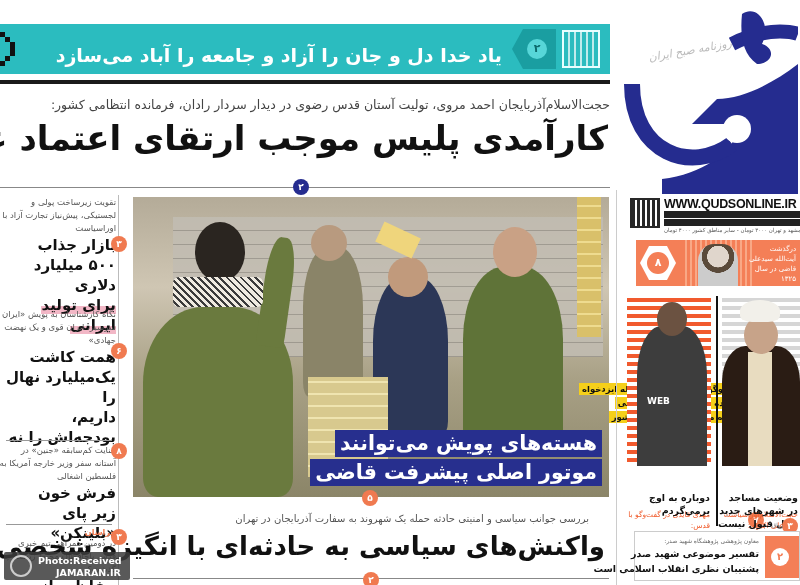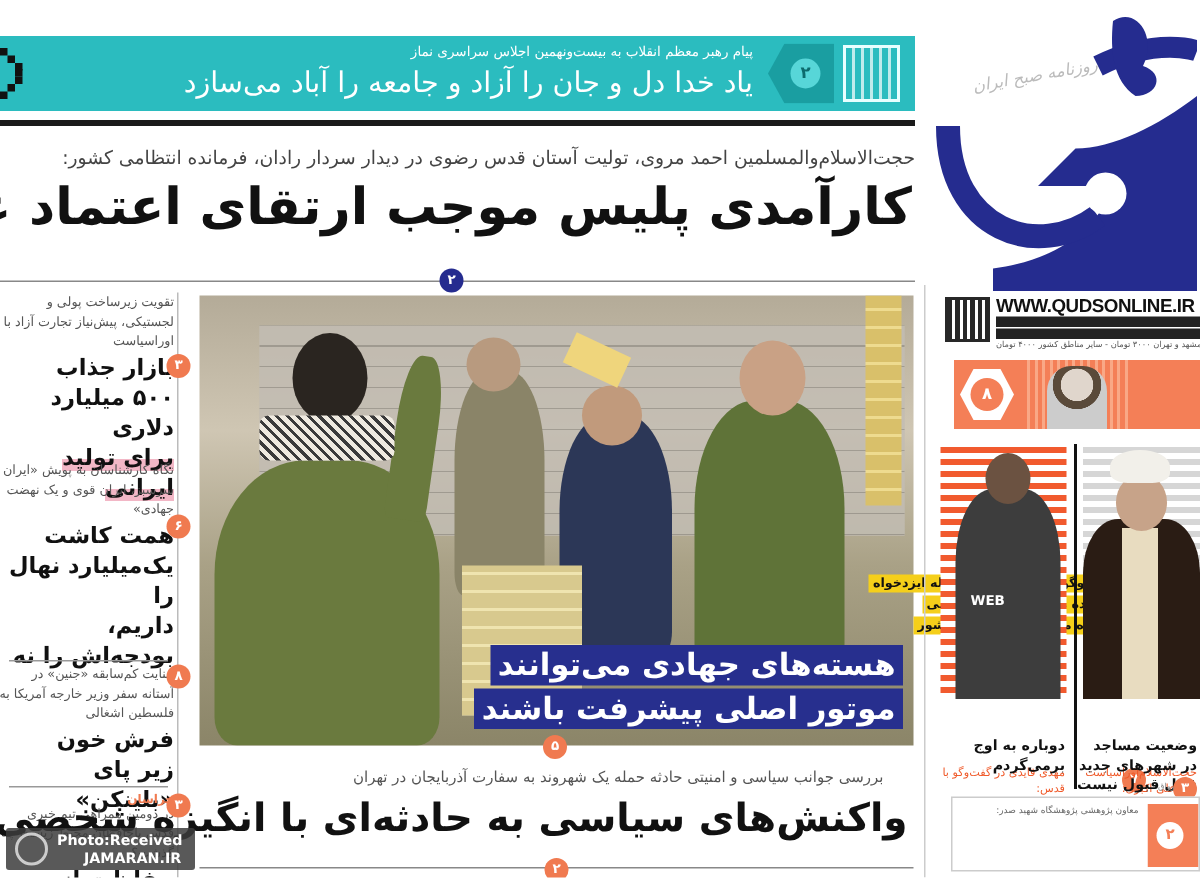--- a/index.html
+++ b/index.html
@@ -7,21 +7,21 @@
   body { font-family: "DejaVu Sans", sans-serif; direction: rtl; position: relative; color: #111; }
 
   
   .top-banner { position: absolute; left: 0; top: 24px; width: 610px; height: 50px; background: #2bbcbf; }
   .top-banner .pixel-left { position: absolute; left: 0; top: 8px; width: 14px; height: 34px; }
   .top-banner .pixel-left span { position: absolute; background: #111; width: 5px; height: 5px; }
   .banner-kufic { position: absolute; right: 10px; top: 6px; width: 38px; height: 38px; border: 2px solid #e8ffff; background: repeating-linear-gradient(90deg, transparent 0 4px, rgba(255,255,255,0.7) 4px 6px); }
   .banner-hex { position: absolute; right: 54px; top: 5px; width: 44px; height: 40px; background: #1a9ea1; clip-path: polygon(25% 0, 100% 0, 100% 100%, 25% 100%, 0 50%); }
   .banner-hex .num { position: absolute; right: 9px; top: 10px; width: 20px; height: 20px; border-radius: 50%; background: #57d6d8; color: #0d6b6d; font-size: 11px; text-align: center; line-height: 20px; font-weight: bold; }
   .banner-sub { position: absolute; right: 108px; top: 6px; font-size: 9px; color: #ffffff; white-space: nowrap; }
-  .banner-title { position: absolute; right: 108px; top: 20px; font-size: 19px; color: #ffffff; font-weight: normal; white-space: nowrap; }
+  .banner-title { position: absolute; right: 108px; top: 20px; font-size: 19px; color: #ffffff; font-weight: bold; white-space: nowrap; }
 
   .rule-thick { position: absolute; left: 0; top: 80px; width: 610px; height: 4px; background: #1a1a1a; }
 
   
   .logo { position: absolute; left: 622px; top: 4px; width: 176px; height: 190px; }
   .logo svg { width: 100%; height: 100%; }
   .logo-tag { position: absolute; left: 648px; top: 44px; font-size: 11px; color: #bbb; font-family: "DejaVu Serif", serif; font-style: italic; transform: rotate(-10deg); }
 
   
   .kicker-1 { position: absolute; right: 190px; top: 97px; font-size: 12.5px; color: #444; white-space: nowrap; }
@@ -124,37 +124,36 @@
     <span style="left:5px;top:5px"></span>
       <span style="left:5px;top:24px"></span>
     <span style="left:10px;top:10px"></span>
       <span style="left:10px;top:19px"></span>
     <span style="left:10px;top:14px"></span>
   </div>
   <div class="banner-kufic"></div>
   <div class="banner-hex">
     <div class="num">۲</div>
   </div>
-  <div class="banner-sub">پیام رهبر معظم انقلاب به بیست‌ونهمین اجلاس سراسری نماز</div>
   <div class="banner-title">یاد خدا دل و جان را آزاد و جامعه را آباد می‌سازد</div>
 </div>
 <div class="rule-thick"></div>
 
 <div class="logo">
   <svg viewBox="0 0 176 190">
     <path d="M40 190 L176 190 L176 60 C150 80 120 95 95 95 L70 120 L120 120 C110 150 80 170 40 175 Z" fill="#252c8f"></path>
     <path d="M10 80 C10 150 70 170 110 140" stroke="#252c8f" stroke-width="16" fill="none"></path>
     <path d="M110 40 C150 20 176 30 176 30" stroke="#252c8f" stroke-width="14" fill="none"></path>
     <path d="M120 10 C135 0 150 20 140 40 C155 45 150 60 135 60 C120 50 118 30 120 10 Z" fill="#252c8f"></path>
     <circle cx="115" cy="125" r="14" fill="#ffffff"></circle>
   </svg>
 </div>
 <div class="logo-tag">روزنامه صبح ایران</div>
 
-<div class="kicker-1">حجت‌الاسلام‌والمسلمین احمد مروی، تولیت آستان قدس رضوی در دیدار سردار رادان، فرمانده انتظامی کشور:</div>
+<div class="kicker-1">حجت‌الاسلام‌آذربایجان احمد مروی، تولیت آستان قدس رضوی در دیدار سردار رادان، فرمانده انتظامی کشور:</div>
 <div class="headline-1">کارآمدی پلیس موجب ارتقای اعتماد عمومی است</div>
 <div class="rule-thin-1"></div>
 <div class="page-dot dot-navy" style="left:293px;top:179px">۲</div>
 
 <div class="left-col">
   <div class="lc-block" style="top:4px">
     <div class="lc-intro">تقویت زیرساخت پولی و لجستیکی، پیش‌نیاز تجارت آزاد با اوراسیاست</div>
     <div class="lc-head">بازار جذاب</div>
     <div class="lc-head">۵۰۰ میلیارد دلاری</div>
     <div class="lc-head"><span class="highlight">برای تولید ایرانی</span></div>
@@ -200,22 +199,22 @@
   <div class="person p1-head"></div>
   <div class="person p1-scarf"></div>
   <div class="brick-fly"></div>
 </div>
 <div class="interview-portrait"></div>
 <div class="interview-box" style="right:54px">
   <span class="interview-line">گفت‌وگوی تفصیلی با روح‌الله ایزدخواه</span>
   <span class="interview-line">نماینده مجلس شورای اسلامی</span>
   <span class="interview-line">درباره مردمی‌سازی اداره کشور</span>
 </div>
-<div class="photo-head-box phb-1" style="right:198px">هسته‌های جهادی می‌توانند</div>
-<div class="photo-head-box phb-2" style="right:198px">موتور اصلی پیشرفت باشند</div>
+<div class="photo-head-box phb-1" style="right:198px">هسته‌های پویش می‌توانند</div>
+<div class="photo-head-box phb-2" style="right:198px">موتور اصلی پیشرفت قاضی</div>
 <div class="page-dot dot-orange" style="left:362px;top:490px">۵</div>
 
 <div class="kicker-2">بررسی جوانب سیاسی و امنیتی حادثه حمله یک شهروند به سفارت آذربایجان در تهران</div>
 <div class="headline-2">واکنش‌های سیاسی به حادثه‌ای با انگیزه شخصی</div>
 <div class="rule-thin-2"></div>
 <div class="page-dot dot-orange" style="left:363px;top:572px">۲</div>
 
 <div class="right-col-divider"></div>
 <div class="masthead-info">
   <div class="qr"></div>
@@ -224,20 +223,21 @@
   <div class="issue-bar"></div>
   <div class="price-line">قیمت در مشهد و تهران ۳۰۰۰ تومان - سایر مناطق کشور ۴۰۰۰ تومان</div>
 </div>
 
 <div class="anniv-box">
   <div class="anniv-stripes"></div>
   <div class="anniv-portrait"></div>
   <div class="anniv-hex">
     <div class="num">۸</div>
   </div>
+  <div class="anniv-text">درگذشت آیت‌الله سیدعلی قاضی در سال ۱۳۲۵</div>
 </div>
 
 <div class="sport-photo">
   <div class="sport-player"></div>
   <div class="sport-head"></div>
   <div class="sport-text">WEB</div>
 </div>
 <div class="mid-divider"></div>
 <div class="cleric-photo">
   <div class="cleric-body"></div>
@@ -253,19 +253,23 @@
 <div class="rc-cap" style="right:2px;top:469px;width:80px">حجت‌الاسلام‌اوراسیاست حاج علی اکبری:</div>
 <div class="rc-head" style="right:2px;top:491px;width:80px">وضعیت مساجد در شهرهای جدید قابل قبول نیست</div>
 <div class="page-dot dot-orange" style="left:782px;top:518px">۳</div>
 <div class="rc-label" style="left:772px;top:522px">رواق</div>
 
 <div class="bottom-box">
   <div class="bb-tag">
     <div class="num">۲</div>
   </div>
   <div class="bb-kicker">معاون پژوهشی پژوهشگاه شهید صدر:</div>
+  <div class="bb-head">
+    <div>تفسیر موضوعی شهید صدر</div>
+    <div>پشتیبان نظری انقلاب اسلامی است</div>
+  </div>
 </div>
 
 <div class="photo-credit">
   <div class="ring"></div>
   <div class="t1">Photo:Received</div>
   <div class="t2">JAMARAN.IR</div>
 </div>
 
 </body></html>

